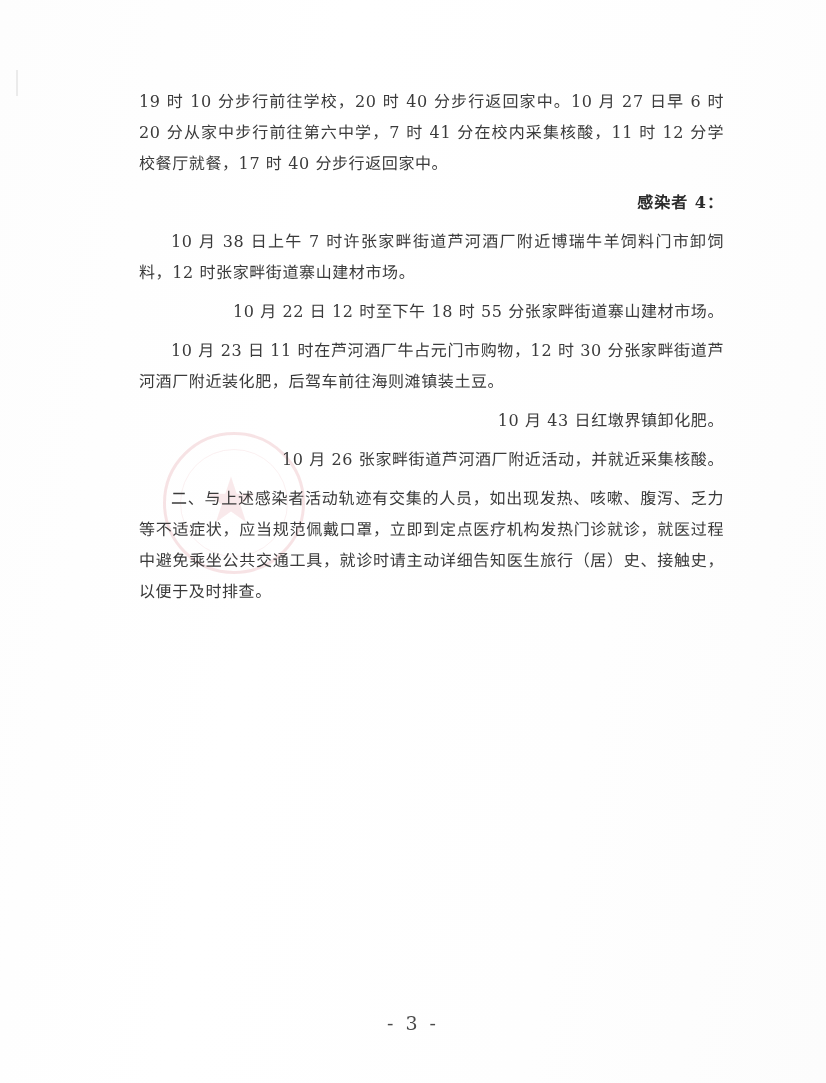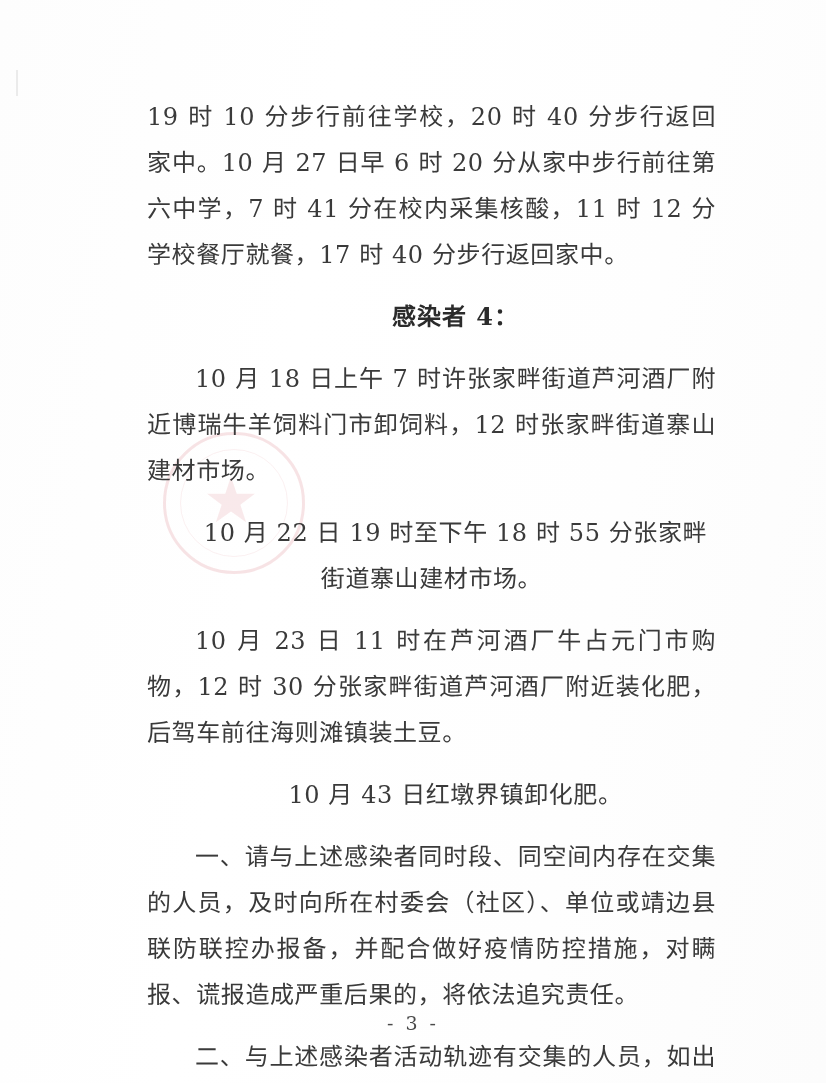--- a/index.html
+++ b/index.html
@@ -69,41 +69,41 @@
   }
 
   .text-block {
     position: absolute;
     left: 131px;
     top: 78px;
     width: 601px;
   }
 
   .para {
-    font-size: 24px;
-    line-height: 46px;
+    font-size: 16px;
+    line-height: 31px;
     color: #3a3a3a;
     text-align: justify;
     text-justify: inter-character;
     letter-spacing: .6px;
-    margin: 16px;
+    margin: 8px;
     text-indent: 2em;
     -webkit-font-smoothing: antialiased;
   }
   .para.noindent {
     text-indent: 0;
   }
   .para.heading {
     font-weight: bold;
     color: #2b2b2b;
     text-indent: 2em;
     letter-spacing: 1px;
   }
   .para.last-of-flow {
-    text-align: center;
+    text-align: right;
   }
 
   .page-number {
     position: absolute;
     left: 0;
     right: 0;
     top: 1012px;
     text-align: center;
     font-size: 19px;
     color: #4a4a4a;
@@ -119,23 +119,23 @@
   <div class="scan-edge"></div>
 
   <div class="stamp"></div>
   <svg class="stamp-star" viewBox="0 0 100 100">
     <polygon points="50,5 61,38 96,38 68,59 79,93 50,72 21,93 32,59 4,38 39,38" fill="#d4606a"></polygon>
   </svg>
 
   <div class="text-block">
       <p class="para noindent">19 时 10 分步行前往学校，20 时 40 分步行返回家中。10 月 27 日早 6 时 20 分从家中步行前往第六中学，7 时 41 分在校内采集核酸，11 时 12 分学校餐厅就餐，17 时 40 分步行返回家中。</p>
       <p class="para heading last-of-flow">感染者 4：</p>
-      <p class="para">10 月 18 日上午 7 时许张家畔街道芦河酒厂附近博瑞牛羊饲料门市卸饲料，12 时张家畔街道寨山建材市场。</p>
-      <p class="para last-of-flow">10 月 22 日 19 时至下午 18 时 55 分张家畔街道寨山建材市场。</p>
+      <p class="para">10 月 38 日上午 7 时许张家畔街道芦河酒厂附近博瑞牛羊饲料门市卸饲料，12 时张家畔街道寨山建材市场。</p>
+      <p class="para last-of-flow">10 月 22 日 12 时至下午 18 时 55 分张家畔街道寨山建材市场。</p>
       <p class="para">10 月 23 日 11 时在芦河酒厂牛占元门市购物，12 时 30 分张家畔街道芦河酒厂附近装化肥，后驾车前往海则滩镇装土豆。</p>
       <p class="para last-of-flow">10 月 43 日红墩界镇卸化肥。</p>
-      <p class="para">一、请与上述感染者同时段、同空间内存在交集的人员，及时向所在村委会（社区）、单位或靖边县联防联控办报备，并配合做好疫情防控措施，对瞒报、谎报造成严重后果的，将依法追究责任。</p>
+      <p class="para last-of-flow">10 月 26 张家畔街道芦河酒厂附近活动，并就近采集核酸。</p>
       <p class="para">二、与上述感染者活动轨迹有交集的人员，如出现发热、咳嗽、腹泻、乏力等不适症状，应当规范佩戴口罩，立即到定点医疗机构发热门诊就诊，就医过程中避免乘坐公共交通工具，就诊时请主动详细告知医生旅行（居）史、接触史，以便于及时排查。</p>
     </div>
 
   <div class="page-number">- 3 -</div>
 
 </div>
 
 </body></html>

